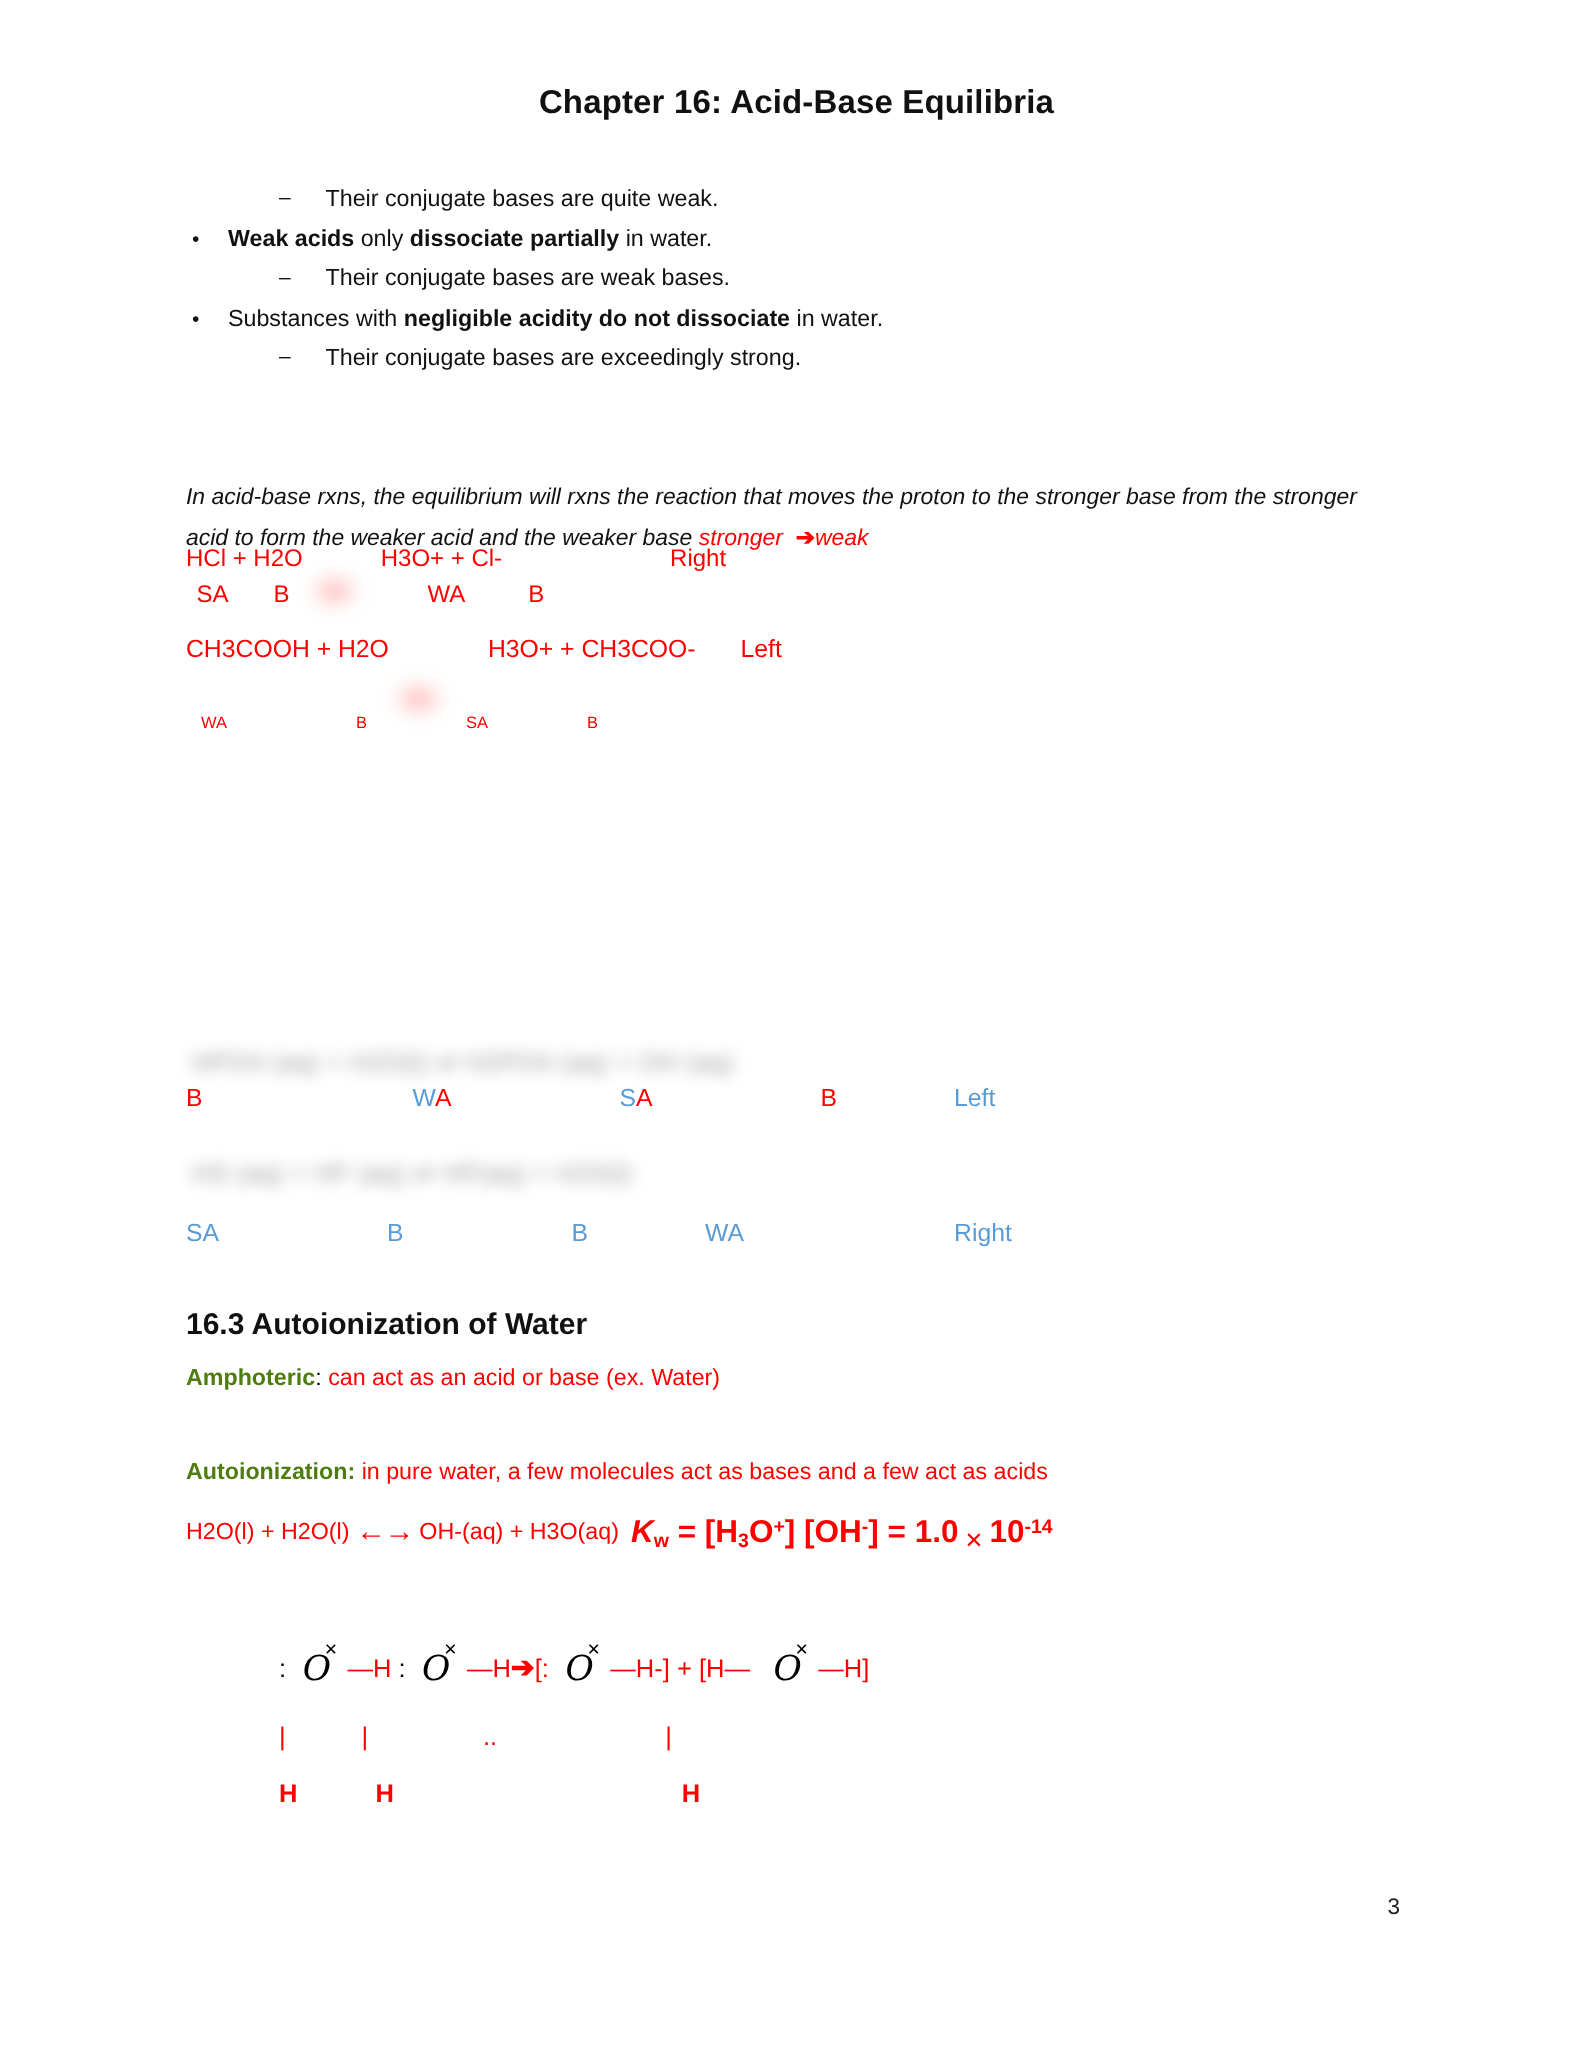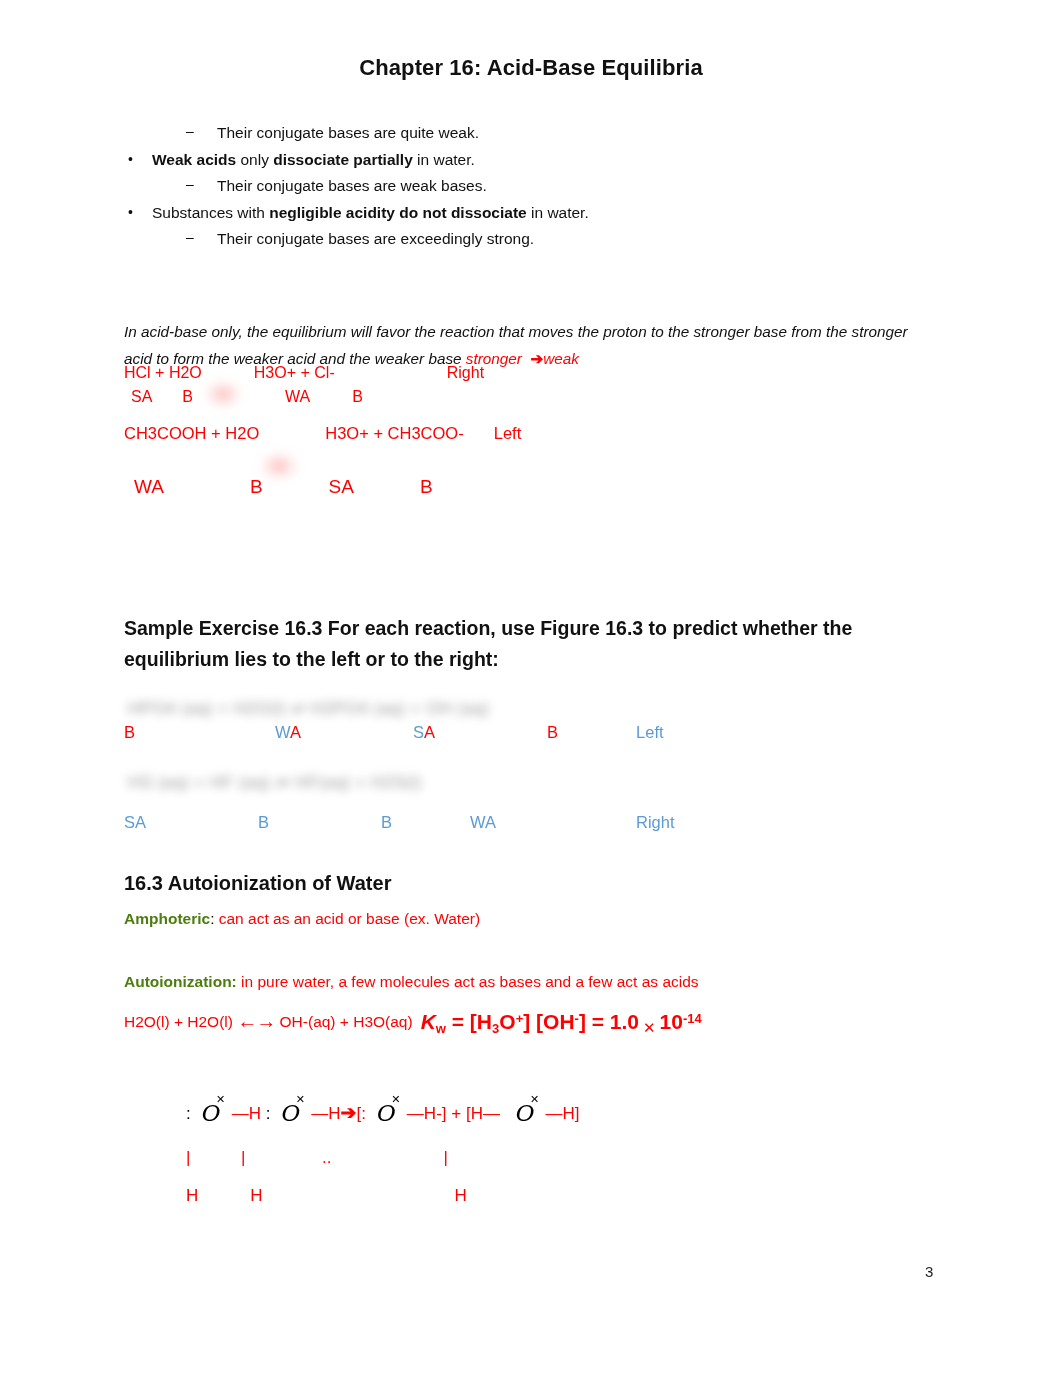--- a/index.html
+++ b/index.html
@@ -91,21 +91,21 @@
   
   .rxn {
     position: absolute;
     color: #ff0000;
     font-size: 16px;
     white-space: nowrap;
   }
   .rxn-hcl-eq   { left: 124px; top: 364px; }
   .rxn-hcl-lbl  { left: 131px; top: 388px; }
   .rxn-ac-eq    { left: 124px; top: 424px; font-family: "Liberation Sans", sans-serif; font-size: 16.5px; }
-  .rxn-ac-lbl   { left: 134px; top: 476px; font-size: 19px; }
+  .rxn-ac-lbl   { left: 134px; top: 476px; font-size: 11px; }
 
   .sp-52  { display:inline-block; width: 52px; }
   .sp-30  { display:inline-block; width: 30px; }
   .sp-78  { display:inline-block; width: 78px; }
   .sp-42  { display:inline-block; width: 42px; }
   .sp-112 { display:inline-block; width:112px; }
   .sp-92  { display:inline-block; width: 92px; }
   .sp-66  { display:inline-block; width: 66px; }
   .sp-140 { display:inline-block; width:140px; }
   .sp-86  { display:inline-block; width: 86px; }
@@ -254,20 +254,21 @@
     font-size: 17px;
     white-space: nowrap;
   }
   .lewis-row3 {
     position: absolute;
     left: 186px;
     top: 1186px;
     color: #ff0000;
     font-size: 17px;
     white-space: nowrap;
+    font-weight: bold;
   }
   .bar { display: inline-block; width: 3px; }
 
   
   .page-num {
     position: absolute;
     left: 925px;
     top: 1263px;
     font-size: 15px;
     color: #222;
@@ -303,44 +304,40 @@
     </div>
 
     <div class="li lvl2">
       <span class="marker">–</span>
       <span>Their conjugate bases are exceedingly strong.</span>
     </div>
   </div>
 
 
   <div class="italic-para">
-    <span>In acid-base only, the equilibrium will favor the reaction that moves the proton to the stronger base</span>
+    <span>In acid-base rxns, the equilibrium will rxns the reaction that moves the proton to the stronger base</span>
     <span>from the stronger acid to form the weaker acid and the weaker base </span><span class="red">stronger</span>&nbsp;&nbsp;<span class="arrow-red">➔</span><span class="red">weak</span>
   </div>
 
   <div class="rxn rxn-hcl-eq">
     <span>HCl + H2O</span><span class="sp-52"></span><span>H3O+ + Cl-</span><span class="sp-112"></span><span>Right</span>
   </div>
   <div class="smudge red s1"></div>
   <div class="rxn rxn-hcl-lbl">
     <span>SA</span><span class="sp-30"></span><span>B</span><span class="sp-92"></span><span>WA</span><span class="sp-42"></span><span>B</span>
   </div>
 
   <div class="rxn rxn-ac-eq">
     <span>CH3COOH + H2O</span><span class="sp-66"></span><span>H3O+ + CH3COO-</span><span class="sp-30"></span><span>Left</span>
   </div>
   <div class="smudge red s2"></div>
   <div class="rxn rxn-ac-lbl">
     <span>WA</span><span class="sp-86"></span><span>B</span><span class="sp-66"></span><span>SA</span><span class="sp-66"></span><span>B</span>
   </div>
 
-  <div class="sample-ex">
-    <div>Sample Exercise 16.3  For each reaction, use Figure 16.3 to predict whether the</div>
-    <div>equilibrium lies to the left or to the right:</div>
-  </div>
 
   <div class="blur-eq blur-eq-1">HPO4 (aq)  +  H2O(l) ⇌ H2PO4 (aq)  +  OH (aq)</div>
   <div class="lbl-row lbl-row-1">
     <span class="c-red">B</span><span class="sp-140"></span><span class="c-blue">W</span><span class="c-red">A</span><span class="sp-112"></span><span class="c-blue">S</span><span class="c-red">A</span><span class="sp-112"></span><span class="c-red">B</span><span class="sp-78"></span><span class="c-blue">Left</span>
   </div>
 
   <div class="blur-eq blur-eq-2">HS (aq)  +  HF (aq) ⇌  HF(aq)  +  H2S(l)</div>
   <div class="lbl-row lbl-row-2">
     <span class="c-blue">SA</span><span class="sp-112"></span><span class="c-blue">B</span><span class="sp-112"></span><span class="c-blue">B</span><span class="sp-78"></span><span class="c-blue">WA</span><span class="sp-140"></span><span class="c-blue">Right</span>
   </div>

